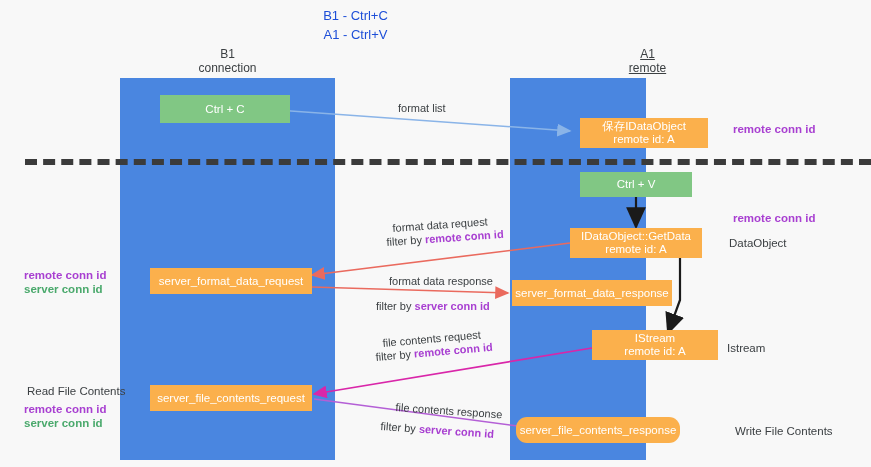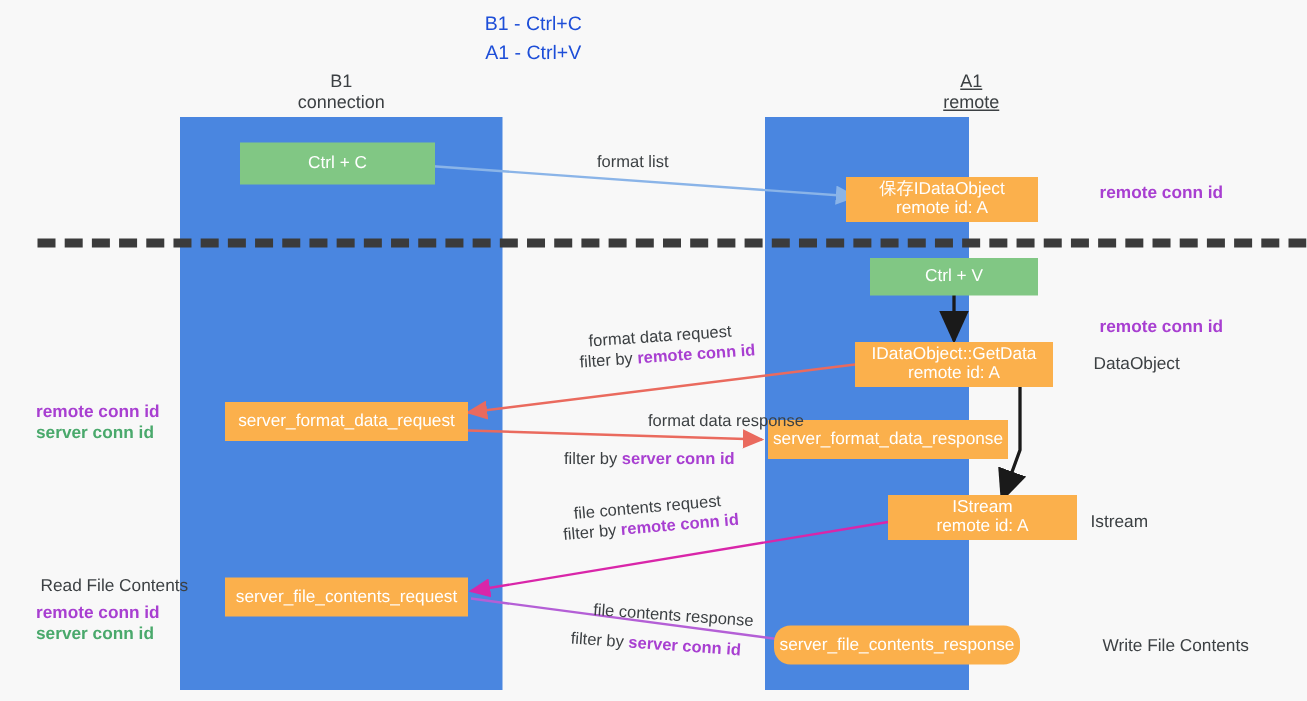--- a/index.html
+++ b/index.html
@@ -111,21 +111,21 @@
 
     <path d="M680,258 L680,300 L668,333" fill="none" stroke="#1a1a1a" stroke-width="2.2" marker-end="url(#ar-black)"></path>
 
     <line x1="592" y1="348" x2="314" y2="394" stroke="#d926a9" stroke-width="1.6" marker-end="url(#ar-pink)"></line>
 
     <line x1="314" y1="399" x2="548" y2="430" stroke="#b45fd6" stroke-width="1.6" marker-end="url(#ar-purple)"></line>
   </svg>
 
   <div class="abs node green" style="left:160px;top:95px;width:130px;height:28px;">Ctrl + C</div>
 
-  <div class="abs node orange" style="left:564px;top:118px;width:128px;height:30px;">保存IDataObject
+  <div class="abs node orange" style="left:580px;top:118px;width:128px;height:30px;">保存IDataObject
 remote id: A</div>
 
   <div class="abs node green" style="left:580px;top:172px;width:112px;height:25px;">Ctrl + V</div>
 
   <div class="abs node orange" style="left:570px;top:228px;width:132px;height:30px;">IDataObject::GetData
 remote id: A</div>
 
   <div class="abs node orange" style="left:512px;top:280px;width:160px;height:26px;">server_format_data_response</div>
 
   <div class="abs node orange" style="left:150px;top:268px;width:162px;height:26px;">server_format_data_request</div>
@@ -139,21 +139,21 @@
 
   <div class="abs dashed"></div>
 
   <div class="abs edgelabel" style="left:398px;top:101px;">format list</div>
 
   <div class="abs edgelabel rot" style="left:392px;top:221px;transform:rotate(-4deg);">format data request</div>
   <div class="abs edgelabel rot" style="left:386px;top:235px;transform:rotate(-4deg);">
     <span>filter by </span><b class="purple">remote conn id</b>
   </div>
 
-  <div class="abs edgelabel" style="left:389px;top:274px;margin-left:43px;">format data response</div>
+  <div class="abs edgelabel" style="left:389px;top:274px;">format data response</div>
   <div class="abs edgelabel" style="left:376px;top:299px;">
     <span>filter by </span><b class="purple">server conn id</b>
   </div>
 
   <div class="abs edgelabel rot" style="left:382px;top:336px;transform:rotate(-5deg);">file contents request</div>
   <div class="abs edgelabel rot" style="left:375px;top:350px;transform:rotate(-5deg);">
     <span>filter by </span><b class="purple">remote conn id</b>
   </div>
 
   <div class="abs edgelabel rot" style="left:396px;top:400px;transform:rotate(4deg);">file contents response</div>

